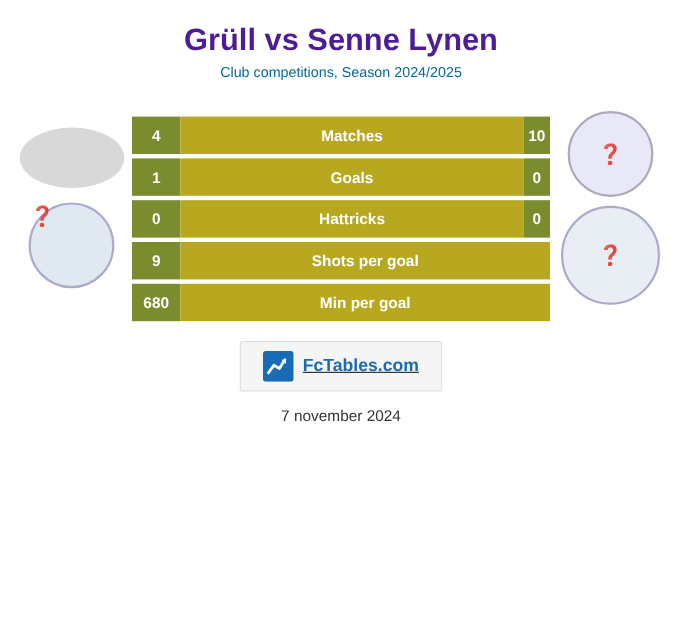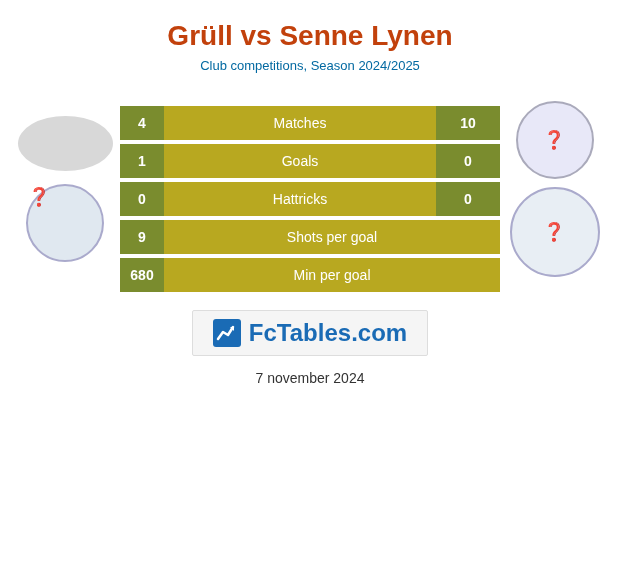--- a/index.html
+++ b/index.html
@@ -17,21 +17,21 @@
       background: #fff;
       display: flex;
       flex-direction: column;
       align-items: center;
       padding: 20px 0 10px;
     }
 
     .title {
       font-size: 28px;
       font-weight: bold;
-      color: #c2410c;
+      color: #4c1d95;
       text-align: center;
       margin-bottom: 6px;
     }
 
     .subtitle {
       font-size: 13px;
       color: #0369a1;
       text-align: center;
       margin-bottom: 33px;
     }
@@ -130,31 +130,31 @@
       flex: 1;
       background: #b8a820;
       height: 34px;
       display: flex;
       align-items: center;
       justify-content: center;
     }
 
     .stat-label {
       color: #fff;
-      font-weight: normal;
+      font-weight: bold;
       font-size: 14px;
       text-align: center;
     }
 
     .stat-right-val {
       background: #7a8c2e;
       color: #fff;
       font-weight: bold;
       font-size: 14px;
-      width: 64px;
+      width: 24px;
       height: 34px;
       display: flex;
       align-items: center;
       justify-content: center;
       flex-shrink: 0;
     }
 
     .logo-area {
       margin-top: 18px;
       background: #f5f5f5;
@@ -165,23 +165,24 @@
       gap: 8px;
       border-radius: 2px;
     }
 
     .logo-icon {
       width: 28px;
       height: 28px;
     }
 
     .logo-text {
-      font-size: 24px;
+      font-size: 16px;
       font-weight: bold;
       color: #222;
+      text-decoration: underline;
     }
 
     .logo-text span {
       color: #1a6bb5;
     }
 
     .date-text {
       margin-top: 14px;
       font-size: 14px;
       color: #333;

